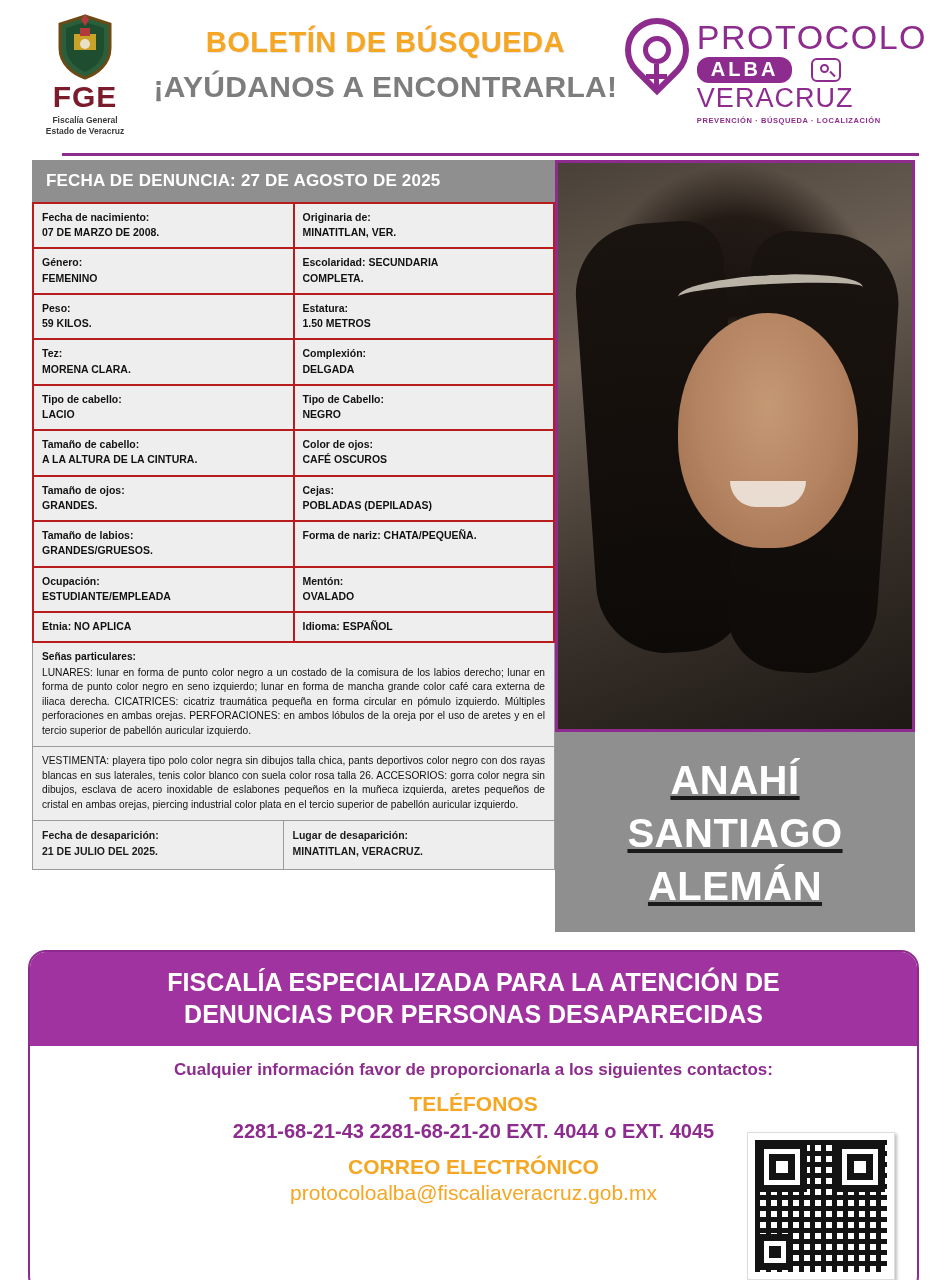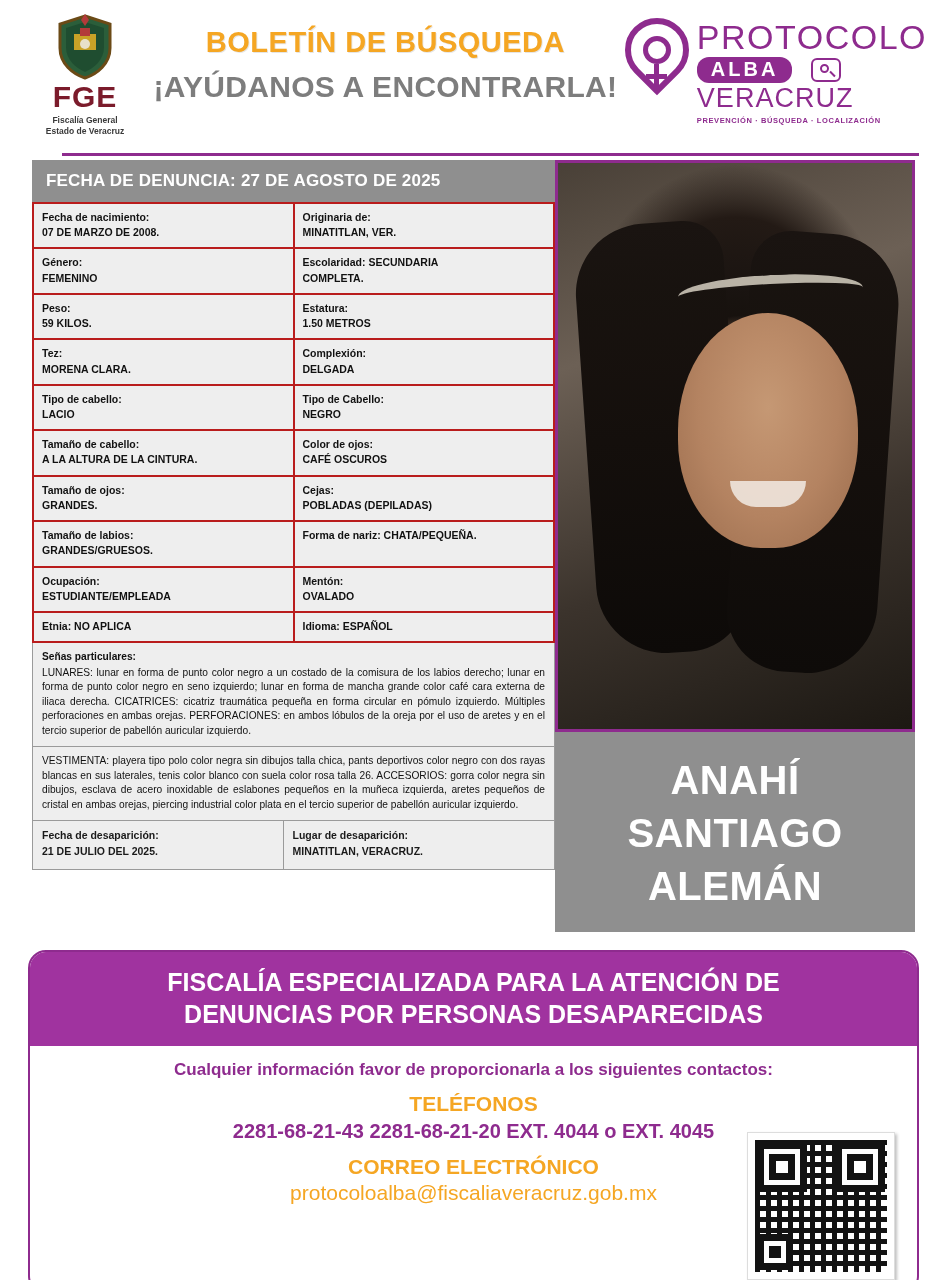--- a/index.html
+++ b/index.html
@@ -168,21 +168,21 @@
     background: #8E2B8E;
   }
 
   
   .main {
     display: flex;
     padding: 0 32px;
     gap: 0;
   }
   .left-col { width: 523px; flex: 0 0 523px; }
-  .right-col { flex: 1; margin-left: 0; }
+  .right-col { flex: 1; margin-left: 0; text-decoration: underline; }
 
   .denuncia-bar {
     background: #8f8f8f;
     color: #ffffff;
     font-weight: bold;
     font-size: 17px;
     padding: 11px 14px;
     letter-spacing: .2px;
   }
 

